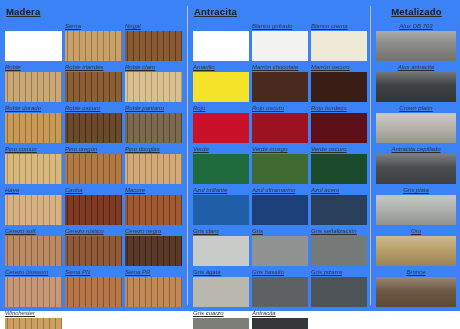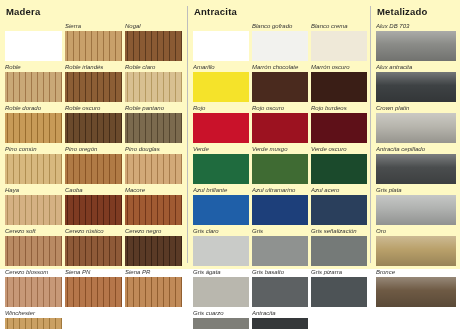--- a/index.html
+++ b/index.html
@@ -3,34 +3,35 @@
 <meta charset="utf-8">
 <style>
   html,body{margin:0;padding:0;background:#ffffff;}
   body{
     width:460px;height:329px;
     font-family:"Liberation Sans", sans-serif;
     color:#2b2b2b;
     overflow:hidden;
   }
   .sheet{
-    width:460px;height:269px;
+    width:460px;height:311px;
     display:flex;
     box-sizing:border-box;
-    background:#fef9c3;
+    background:#3b82f6;
+    text-decoration:underline;
   }
   .group{
     display:flex;
     flex-direction:column;
     box-sizing:border-box;
     padding:4px 5px 4px 5px;
   }
   .group.madera{width:188px;}
   .group.unicolor{width:182px;}
-  .group.metalizado{width:90px;}
+  .group.metalizado{width:90px;text-align:center;}
   .divider{
     width:1px;
     background:#bdbdbd;
     margin:6px 0 6px 0;
     flex:0 0 1px;
   }
   .group-title{
     font-size:9.5px;
     font-weight:bold;
     letter-spacing:.2px;

